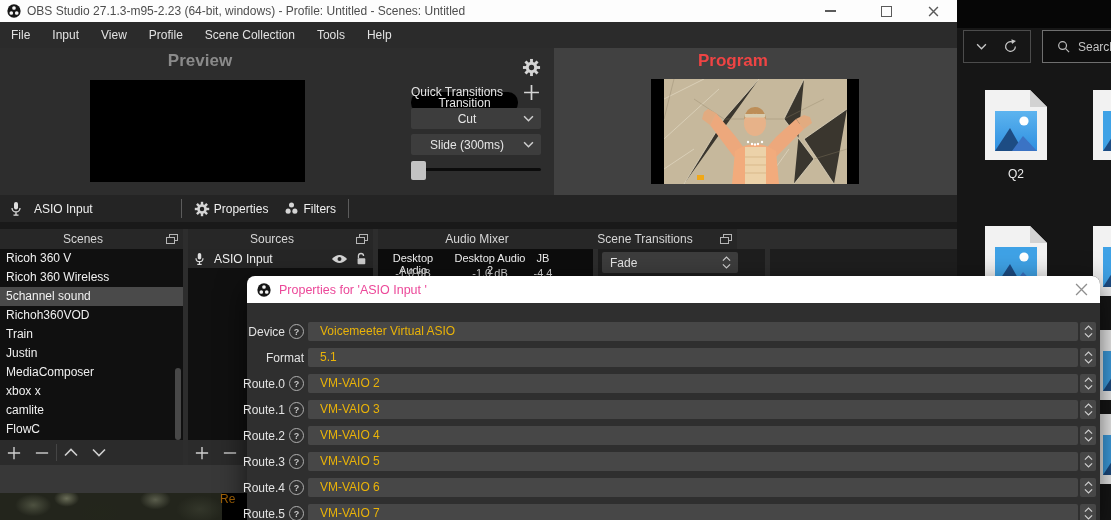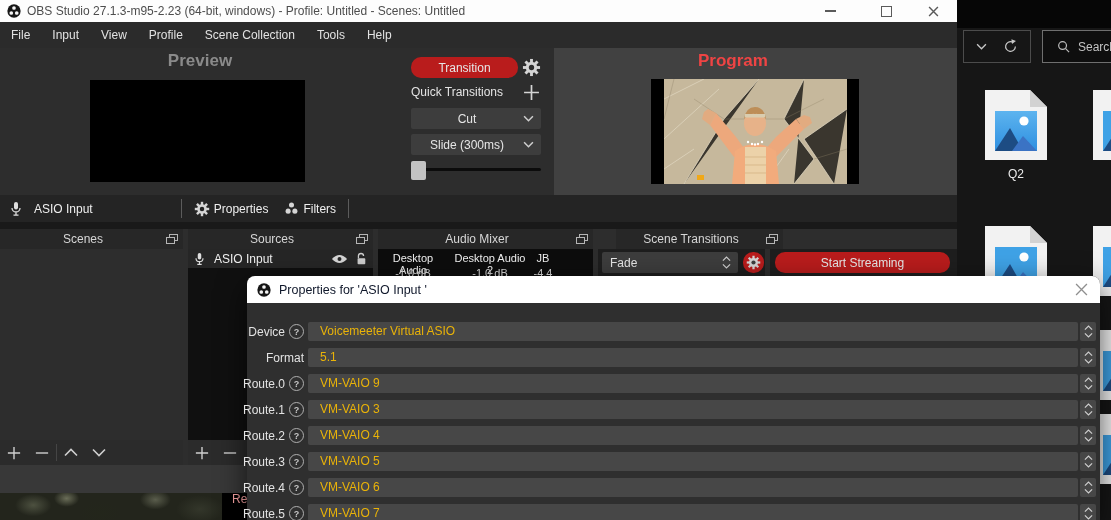--- a/index.html
+++ b/index.html
@@ -17,22 +17,22 @@
   .titlebar .ttext { color:#4d4d4d; font-size:12px; margin-left:6px; white-space:nowrap; }
   .winbtn { position:absolute; top:0; width:44px; height:22px; display:flex; align-items:center; justify-content:center; }
   .menubar { left:0; top:22px; width:957px; height:26px; background:#2b2b2b; display:flex; align-items:center; }
   .menubar .mi { padding:0 11px; color:#e2e2e2; font-size:12px; }
 
   .toparea { left:0; top:48px; width:957px; height:147px; background:#2d2d2d;padding-left:18px; }
   .progpane { position:absolute; left:554px; top:0; width:403px; height:147px; background:#414141; }
   .seclabel { font-size:17px; font-weight:bold; color:#8a8a8a; }
   .previewbox { position:absolute; left:90px; top:32px; width:215px; height:102px; background:#000; }
 
-  .btn { background:#b91c1c; border-radius:10px; color:#e6e6e6; font-size:12px;
-         display:flex; align-items:center; justify-content:center; }
+  .btn { background:#000000; border-radius:10px; color:#e6e6e6; font-size:12px;
+         display:flex; align-items:center; justify-content:center;margin-top:35px; }
   .combo { background:#3d3d3d; border-radius:2px; color:#e6e6e6; font-size:12px;
            display:flex; align-items:center; }
   .combo .cv { flex:1; text-align:center; }
   .combo .chev { margin-right:7px; }
 
   .srctoolbar { left:0; top:195px; width:957px; height:27px; background:#242424; display:flex; align-items:center; }
   .vsep { width:1px; height:19px; background:#5c5c5c; }
 
   .dockgap { left:0; top:222px; width:957px; height:7px; background:#191919; }
   .phead { position:absolute; top:229px; height:20px; background:#272727; display:flex; align-items:center; }
@@ -53,41 +53,41 @@
   .wallpaper { left:0; top:493px; width:222px; height:27px;
     background:
       radial-gradient(26px 16px at 15% 45%, #4d5140 0%, rgba(0,0,0,0) 70%),
       radial-gradient(30px 18px at 45% 75%, #23261b 0%, rgba(0,0,0,0) 70%),
       radial-gradient(22px 14px at 70% 25%, #5a5d4c 0%, rgba(0,0,0,0) 70%),
       radial-gradient(34px 20px at 90% 60%, #33362a 0%, rgba(0,0,0,0) 70%),
       radial-gradient(18px 12px at 30% 20%, #6a6d58 0%, rgba(0,0,0,0) 70%),
       #23251c;
   }
   .blackpatch { left:222px; top:493px; width:25px; height:27px; background:#000; }
-  .retext { left:232px; top:492px; color:#fca5a5; font-size:12px; }
+  .retext { left:220px; top:492px; color:#a16207; font-size:12px; }
 
   
   .explorer { left:957px; top:0; width:154px; height:520px; background:#161616; }
   .exptop { position:absolute; left:0; top:0; width:154px; height:28px; background:#060606; }
   .expbox { position:absolute; border:1px solid #4c4c4c; height:31px; display:flex; align-items:center; }
   .searchbox { position:absolute; border:1px solid #6f6f6f; background:#0e0e0e; height:31px; display:flex; align-items:center; color:#c4c4c4; }
   .ficon { position:absolute; width:62px; height:70px; }
   .ficon .page { position:absolute; inset:0; background:#f2f2f2;
     clip-path:polygon(0 0, calc(100% - 17px) 0, 100% 17px, 100% 100%, 0 100%); }
   .ficon .fold { position:absolute; right:0; top:0; width:17px; height:17px; background:#d2d2d2;
     clip-path:polygon(0 0, 100% 100%, 0 100%); }
   .ficon .thumb { position:absolute; left:10px; top:21px; width:42px; height:40px; }
   .flabel { position:absolute; width:62px; text-align:center; color:#ececec; font-size:12px; }
 
   
   .dialog { left:247px; top:276px; width:853px; height:244px; background:#2f2f2f;
             border-radius:8px 8px 0 0; box-shadow:0 10px 30px rgba(0,0,0,.65); }
   .dtitle { position:absolute; left:0; top:0; width:100%; height:27px; background:#ffffff;
             border-radius:8px 8px 0 0; display:flex; align-items:center; }
-  .dtitle .dtext { color:#0f172a; font-size:12.5px; margin-left:8px; }
+  .dtitle .dtext { color:#ec4899; font-size:12.5px; margin-left:8px; }
   .drow { position:absolute; left:0; width:100%; height:19px; }
   .dlab { position:absolute; left:2px; width:55px; height:19px; display:flex; align-items:center;
           justify-content:flex-end; gap:4px; color:#e3e3e3; font-size:12px; }
   .helpi { width:13px; height:13px; border:1px solid #aeaeae; border-radius:50%; color:#c6c6c6;
            font-size:9px; font-weight:bold; display:flex; align-items:center; justify-content:center; flex:0 0 auto; }
   .dcombo { position:absolute; left:61px; width:770px; height:19px; background:#474747; border-radius:2px;
             color:#eab308; font-size:12px; line-height:19px; padding-left:12px; box-sizing:border-box; }
   .dspin { position:absolute; left:833px; width:16px; height:19px; background:#474747; border-radius:2px;
            display:flex; align-items:center; justify-content:center; }
 
@@ -270,30 +270,45 @@
   </div>
   <div class="phead" style="left:188px;width:185px">
     <span class="ptitle">Sources</span>
     <span class="float">
         <svg width="12" height="10" viewBox="0 0 12 10">
           <rect x="3.5" y="0.5" width="8" height="6" fill="none" stroke="#b5b5b5"></rect>
           <rect x="0.5" y="3.5" width="8" height="6" fill="#272727" stroke="#b5b5b5"></rect>
         </svg>
       </span>
   </div>
-  <div class="phead" style="left:616px;width:167px">
+  <div class="phead" style="left:570px;width:167px">
     <span class="ptitle">Scene Transitions</span>
     <span class="float">
         <svg width="12" height="10" viewBox="0 0 12 10">
           <rect x="3.5" y="0.5" width="8" height="6" fill="none" stroke="#b5b5b5"></rect>
           <rect x="0.5" y="3.5" width="8" height="6" fill="#272727" stroke="#b5b5b5"></rect>
         </svg>
       </span>
   </div>
 
+  <div class="pbody scenelist" style="left:0;width:183px;background:#101010">
+    <div class="it">Ricoh 360 V</div>
+    <div class="it">Ricoh 360 Wireless</div>
+    <div class="it sel">5channel sound</div>
+    <div class="it">Richoh360VOD</div>
+    <div class="it">Train</div>
+    <div class="it">Justin</div>
+    <div class="it">MediaComposer</div>
+    <div class="it">xbox x</div>
+    <div class="it">camlite</div>
+    <div class="it">FlowC</div>
+    <div class="sbtrack">
+        <div class="sbthumb" style="top:119px;height:72px"></div>
+      </div>
+  </div>
 
   <div class="ptool" style="left:0;width:183px">
     <span class="ic">
         <svg width="14" height="14" viewBox="0 0 16 16">
           <path d="M8 1 V15 M1 8 H15" stroke="#cfcfcf" stroke-width="1.6"></path>
         </svg>
       </span>
     <span class="ic">
         <svg width="14" height="14" viewBox="0 0 16 16">
           <path d="M1 8 H15" stroke="#cfcfcf" stroke-width="1.6"></path>
@@ -529,21 +544,21 @@
           <polyline points="1,9 5,13 9,9" fill="none" stroke="#cfcfcf" stroke-width="1.3"></polyline>
         </svg>
       </div>
   </div>
 
   <div class="drow" style="top:98px">
     <div class="dlab">
         <span>Route.0</span>
         <span class="helpi">?</span>
       </div>
-    <div class="dcombo">VM-VAIO 9</div>
+    <div class="dcombo">VM-VAIO 2</div>
     <div class="dspin">
         <svg width="9" height="13" viewBox="0 0 10 14">
           <polyline points="1,5 5,1 9,5" fill="none" stroke="#cfcfcf" stroke-width="1.3"></polyline>
           <polyline points="1,9 5,13 9,9" fill="none" stroke="#cfcfcf" stroke-width="1.3"></polyline>
         </svg>
       </div>
   </div>
 
   <div class="drow" style="top:124px">
     <div class="dlab">

